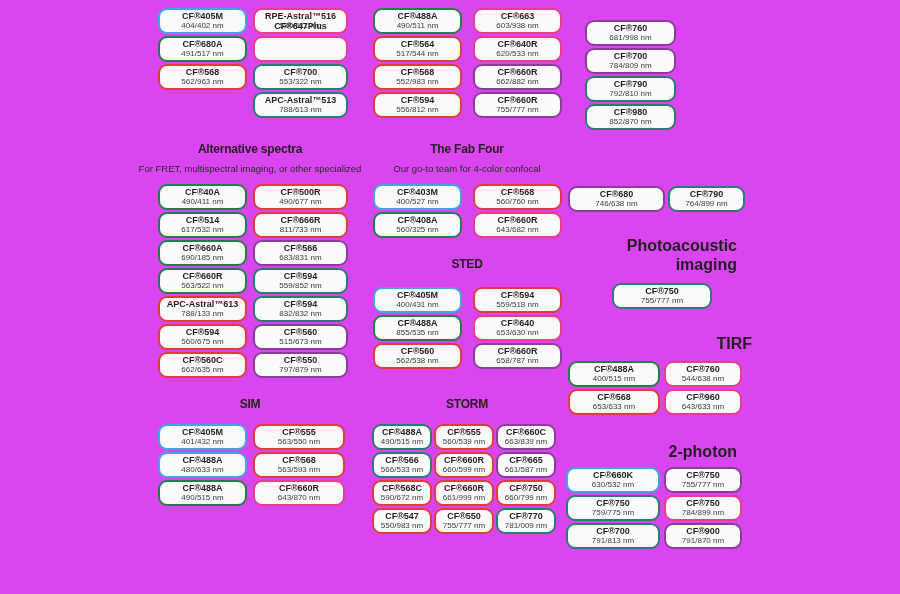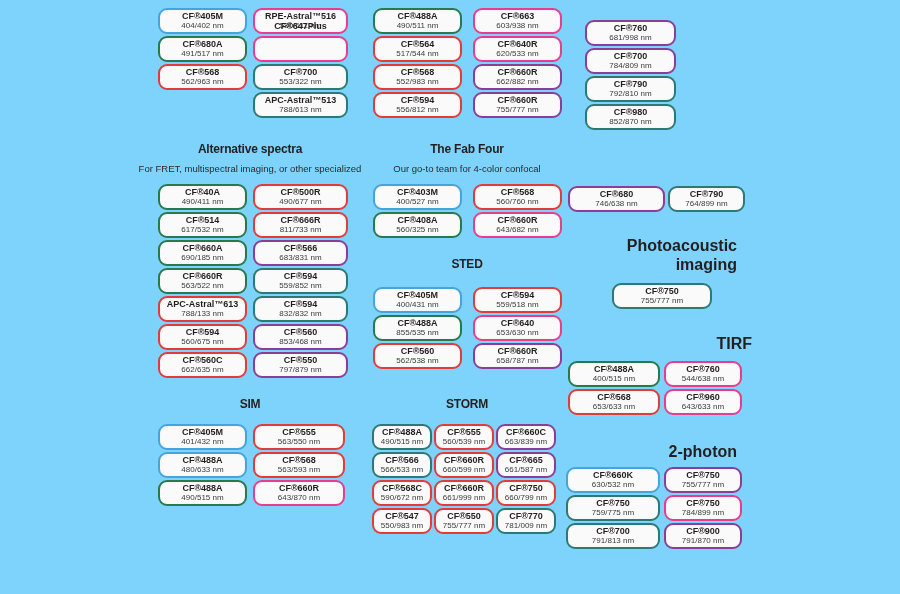--- a/index.html
+++ b/index.html
@@ -1,17 +1,17 @@
 <!DOCTYPE html>
 <html><head>
 <meta charset="utf-8">
 <style>
   html,body { margin:0; padding:0; background:#ffffff; }
   .canvas {
-    position:relative; width:900px; height:594px; background:#7dd3fc;
+    position:relative; width:900px; height:594px; background:#d946ef;
     font-family:"Liberation Sans", sans-serif; color:#231f20; overflow:hidden;
   }
   .col { position:absolute; display:flex; flex-direction:column; gap:2px; }
   .pill {
     box-sizing:border-box; height:26px; border:2px solid #999; border-radius:9px;
     background:#fbfafa; display:flex; flex-direction:column; align-items:center;
     justify-content:center; line-height:1.12; box-shadow:inset 0 0 3px rgba(0,0,0,0.04);
   }
   .pill-name { font-weight:bold; font-size:9px; white-space:nowrap; color:#231f20; }
   .pill-nm   { font-size:8px; white-space:nowrap; color:#3a3a3a; }
@@ -206,21 +206,21 @@
       <div class="pill" style="border-color: rgb(44, 122, 116);">
         <div class="pill-name">CF®594</div>
         <div class="pill-nm">559/852 nm</div>
       </div>
       <div class="pill" style="border-color: rgb(44, 122, 116);">
         <div class="pill-name">CF®594</div>
         <div class="pill-nm">832/832 nm</div>
       </div>
       <div class="pill" style="border-color: rgb(139, 62, 152);">
         <div class="pill-name">CF®560</div>
-        <div class="pill-nm">853/468 nm</div>
+        <div class="pill-nm">515/673 nm</div>
       </div>
       <div class="pill" style="border-color: rgb(139, 62, 152);">
         <div class="pill-name">CF®550</div>
         <div class="pill-nm">797/879 nm</div>
       </div>
     </div>
 
   <div class="h1" id="fab-title">The Fab Four</div>
   <div class="h2" id="fab-sub">Our go-to team for 4-color confocal</div>
   <div class="col" id="fabL">

